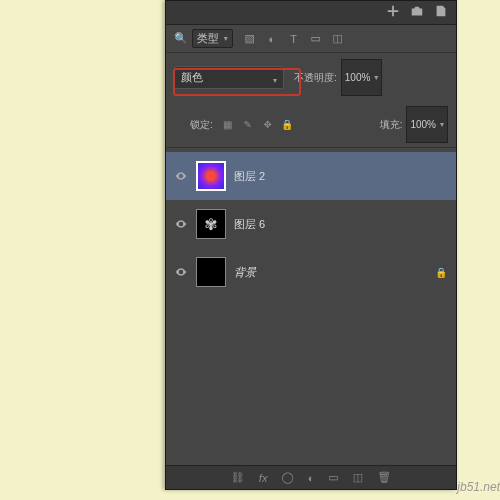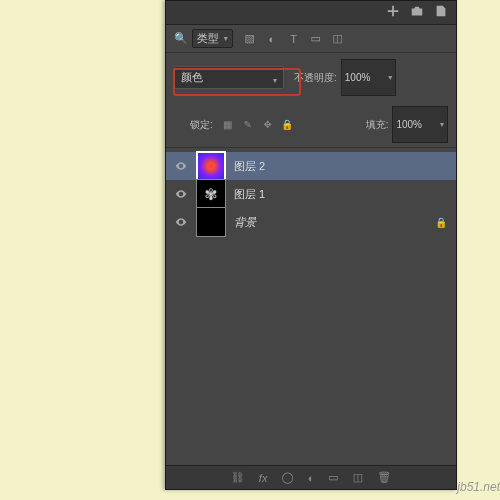--- a/index.html
+++ b/index.html
@@ -14,26 +14,26 @@
 .row{display:flex;align-items:center;padding:4px 8px;gap:4px}
 .filter-row{border-bottom:1px solid #333}
 .kind-sel{background:#3a3a3a;border:1px solid #222;color:#ccc;font-size:11px;padding:1px 4px;display:flex;align-items:center;gap:5px;border-radius:2px}
 .arr{font-size:8px;color:#999}
 .typeicons{display:flex;gap:8px;margin-left:6px}
 .typeicons span{width:14px;height:14px;display:flex;align-items:center;justify-content:center;color:#999;font-size:11px}
 .blend-row{padding:6px 8px}
 .blend-sel{width:110px;background:#333;border:1px solid #555;color:#ccc;font-size:11px;padding:3px 6px;display:flex;justify-content:space-between;align-items:flex-end;border-radius:2px}
 .highlight{position:absolute;left:173px;top:68px;width:128px;height:28px;border:2px solid #c0392b;border-radius:3px;pointer-events:none}
 .lbl{color:#bbb;font-size:10px;margin-left:6px}
-.val-box{background:#333;border:1px solid #222;color:#ccc;font-size:10px;padding:12px 3px;display:flex;align-items:center;gap:18px}
+.val-box{background:#333;border:1px solid #222;color:#ccc;font-size:10px;padding:12px 3px;display:flex;align-items:center;gap:4px}
 .lock-row{padding:4px 8px;border-bottom:1px solid #333}
 .lock-ic{display:flex;gap:6px;margin-left:4px}
 .lock-ic span{width:14px;height:14px;display:flex;align-items:center;justify-content:center;color:#888;font-size:10px}
 .layers{padding:4px 0}
-.layer{display:flex;align-items:center;height:28px;padding:0 8px;gap:8px}
+.layer{display:flex;align-items:center;height:48px;padding:0 8px;gap:8px}
 .layer.sel{background:#5a6a84}
 .vis{width:14px;height:14px;display:flex;align-items:center;justify-content:center}
 .vis svg{width:12px;height:12px;fill:#aaa}
 .thumb{width:30px;height:30px;border:1px solid #888;background:#000;position:relative}
 .thumb.sel{border:2px solid #fff}
 .grad{background:radial-gradient(circle,#ff3080 0%,#ff5020 18%,#8020ff 55%,#3030d0 100%)}
 .flower{display:flex;align-items:center;justify-content:center;color:#ccc;font-size:16px}
 .lname{color:#ddd;font-size:11px}
 .lname.bg{font-style:italic}
 .lock-badge{margin-left:auto;font-size:10px;color:#aaa}
@@ -110,21 +110,21 @@
       <div class="thumb sel grad"></div>
       <div class="lname">图层 2</div>
     </div>
     <div class="layer">
       <div class="vis">
           <svg viewBox="0 0 16 16">
             <path d="M8 3C4 3 1 8 1 8s3 5 7 5 7-5 7-5-3-5-7-5zm0 8a3 3 0 110-6 3 3 0 010 6z"></path>
           </svg>
         </div>
       <div class="thumb flower">✾</div>
-      <div class="lname">图层 1</div>
+      <div class="lname">图层 6</div>
     </div>
     <div class="layer">
       <div class="vis">
           <svg viewBox="0 0 16 16">
             <path d="M8 3C4 3 1 8 1 8s3 5 7 5 7-5 7-5-3-5-7-5zm0 8a3 3 0 110-6 3 3 0 010 6z"></path>
           </svg>
         </div>
       <div class="thumb"></div>
       <div class="lname bg">背景</div>
       <span class="lock-badge">🔒</span>

